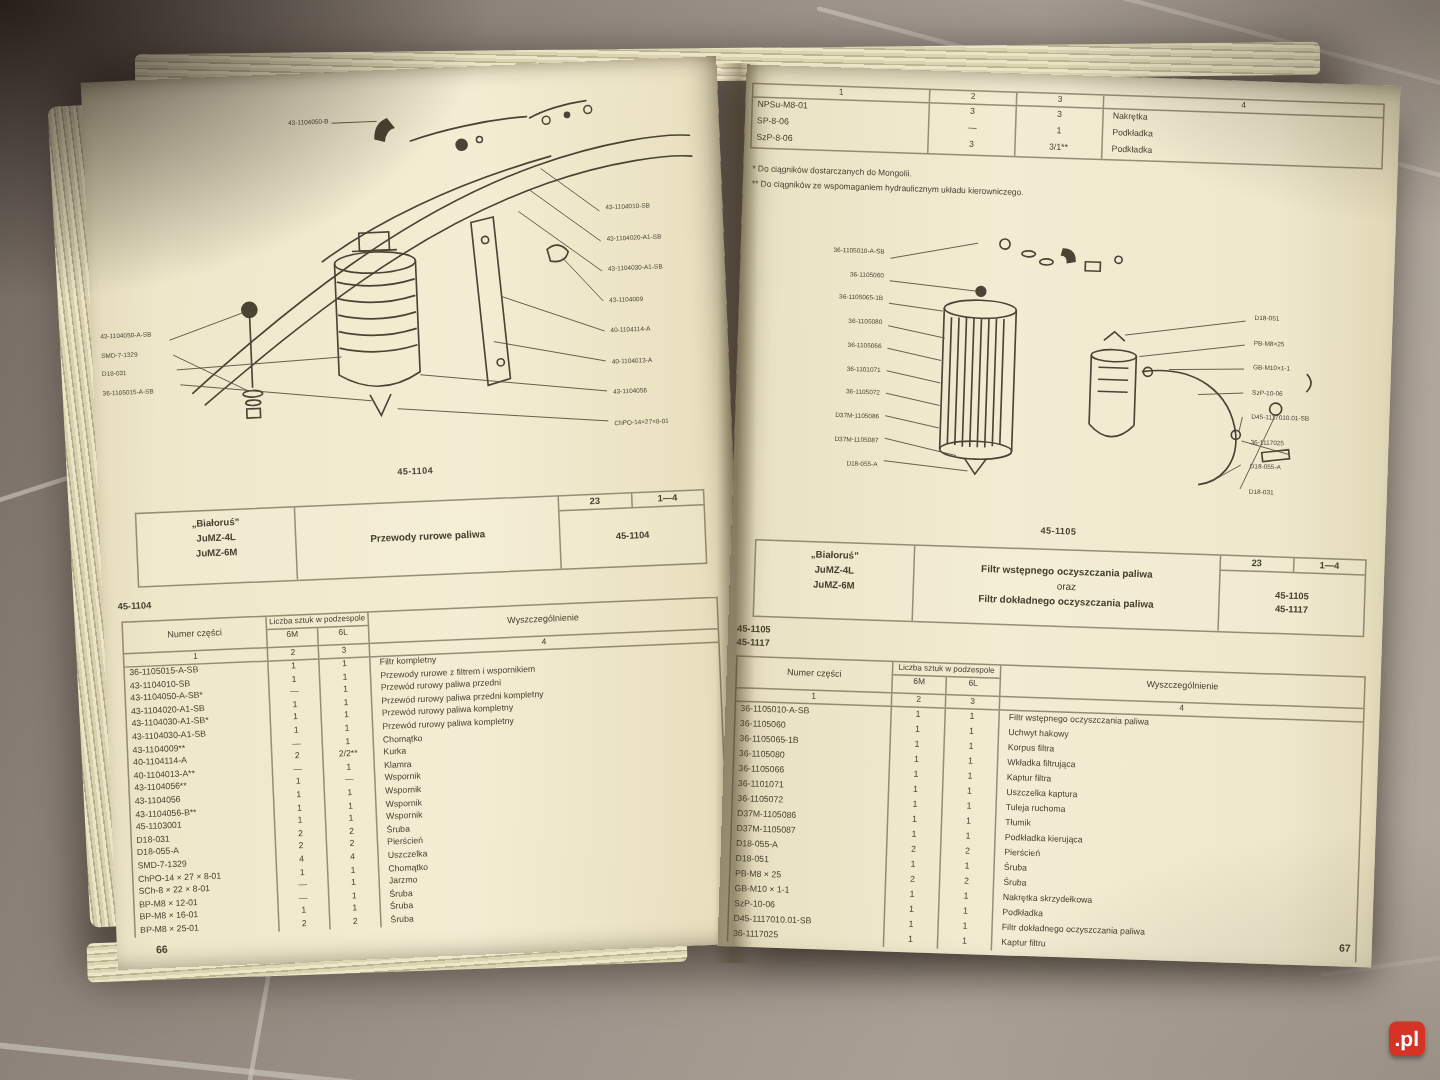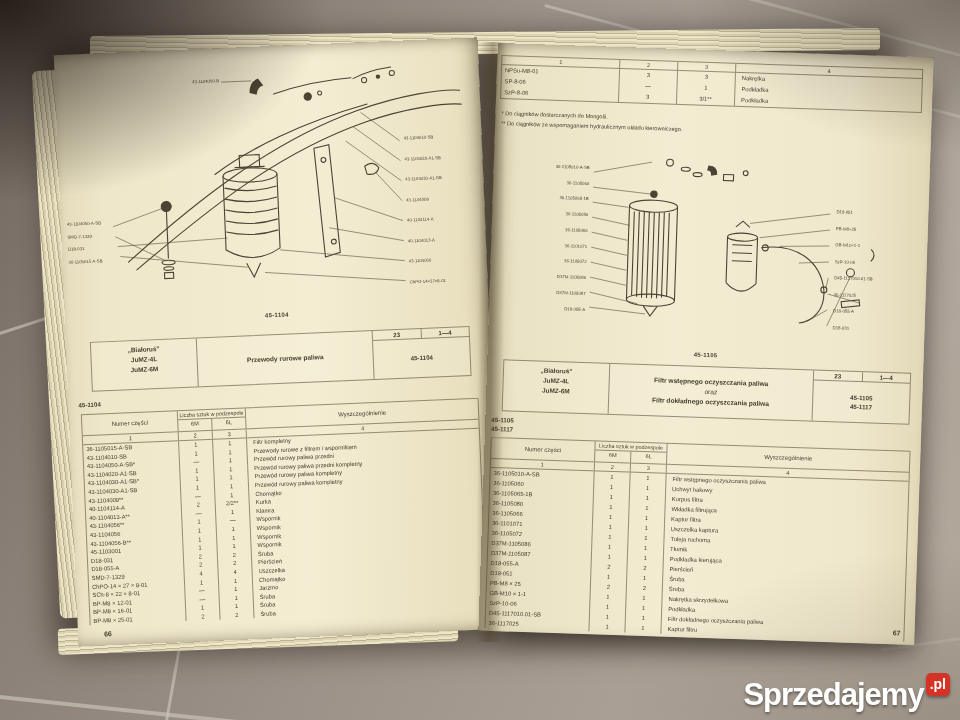--- a/index.html
+++ b/index.html
@@ -632,16 +632,15 @@
 
       <div class="page-num" style="right:14px;bottom:8px;">67</div>
     </div>
 
     <div class="spine"></div>
   </div>
 
   <div class="vig"></div>
 
   <div class="watermark">
-    <span class="wm-text">Sprzedajemy</span>
     <span class="wm-badge">.pl</span>
   </div>
 </div>
 
 </body></html>

